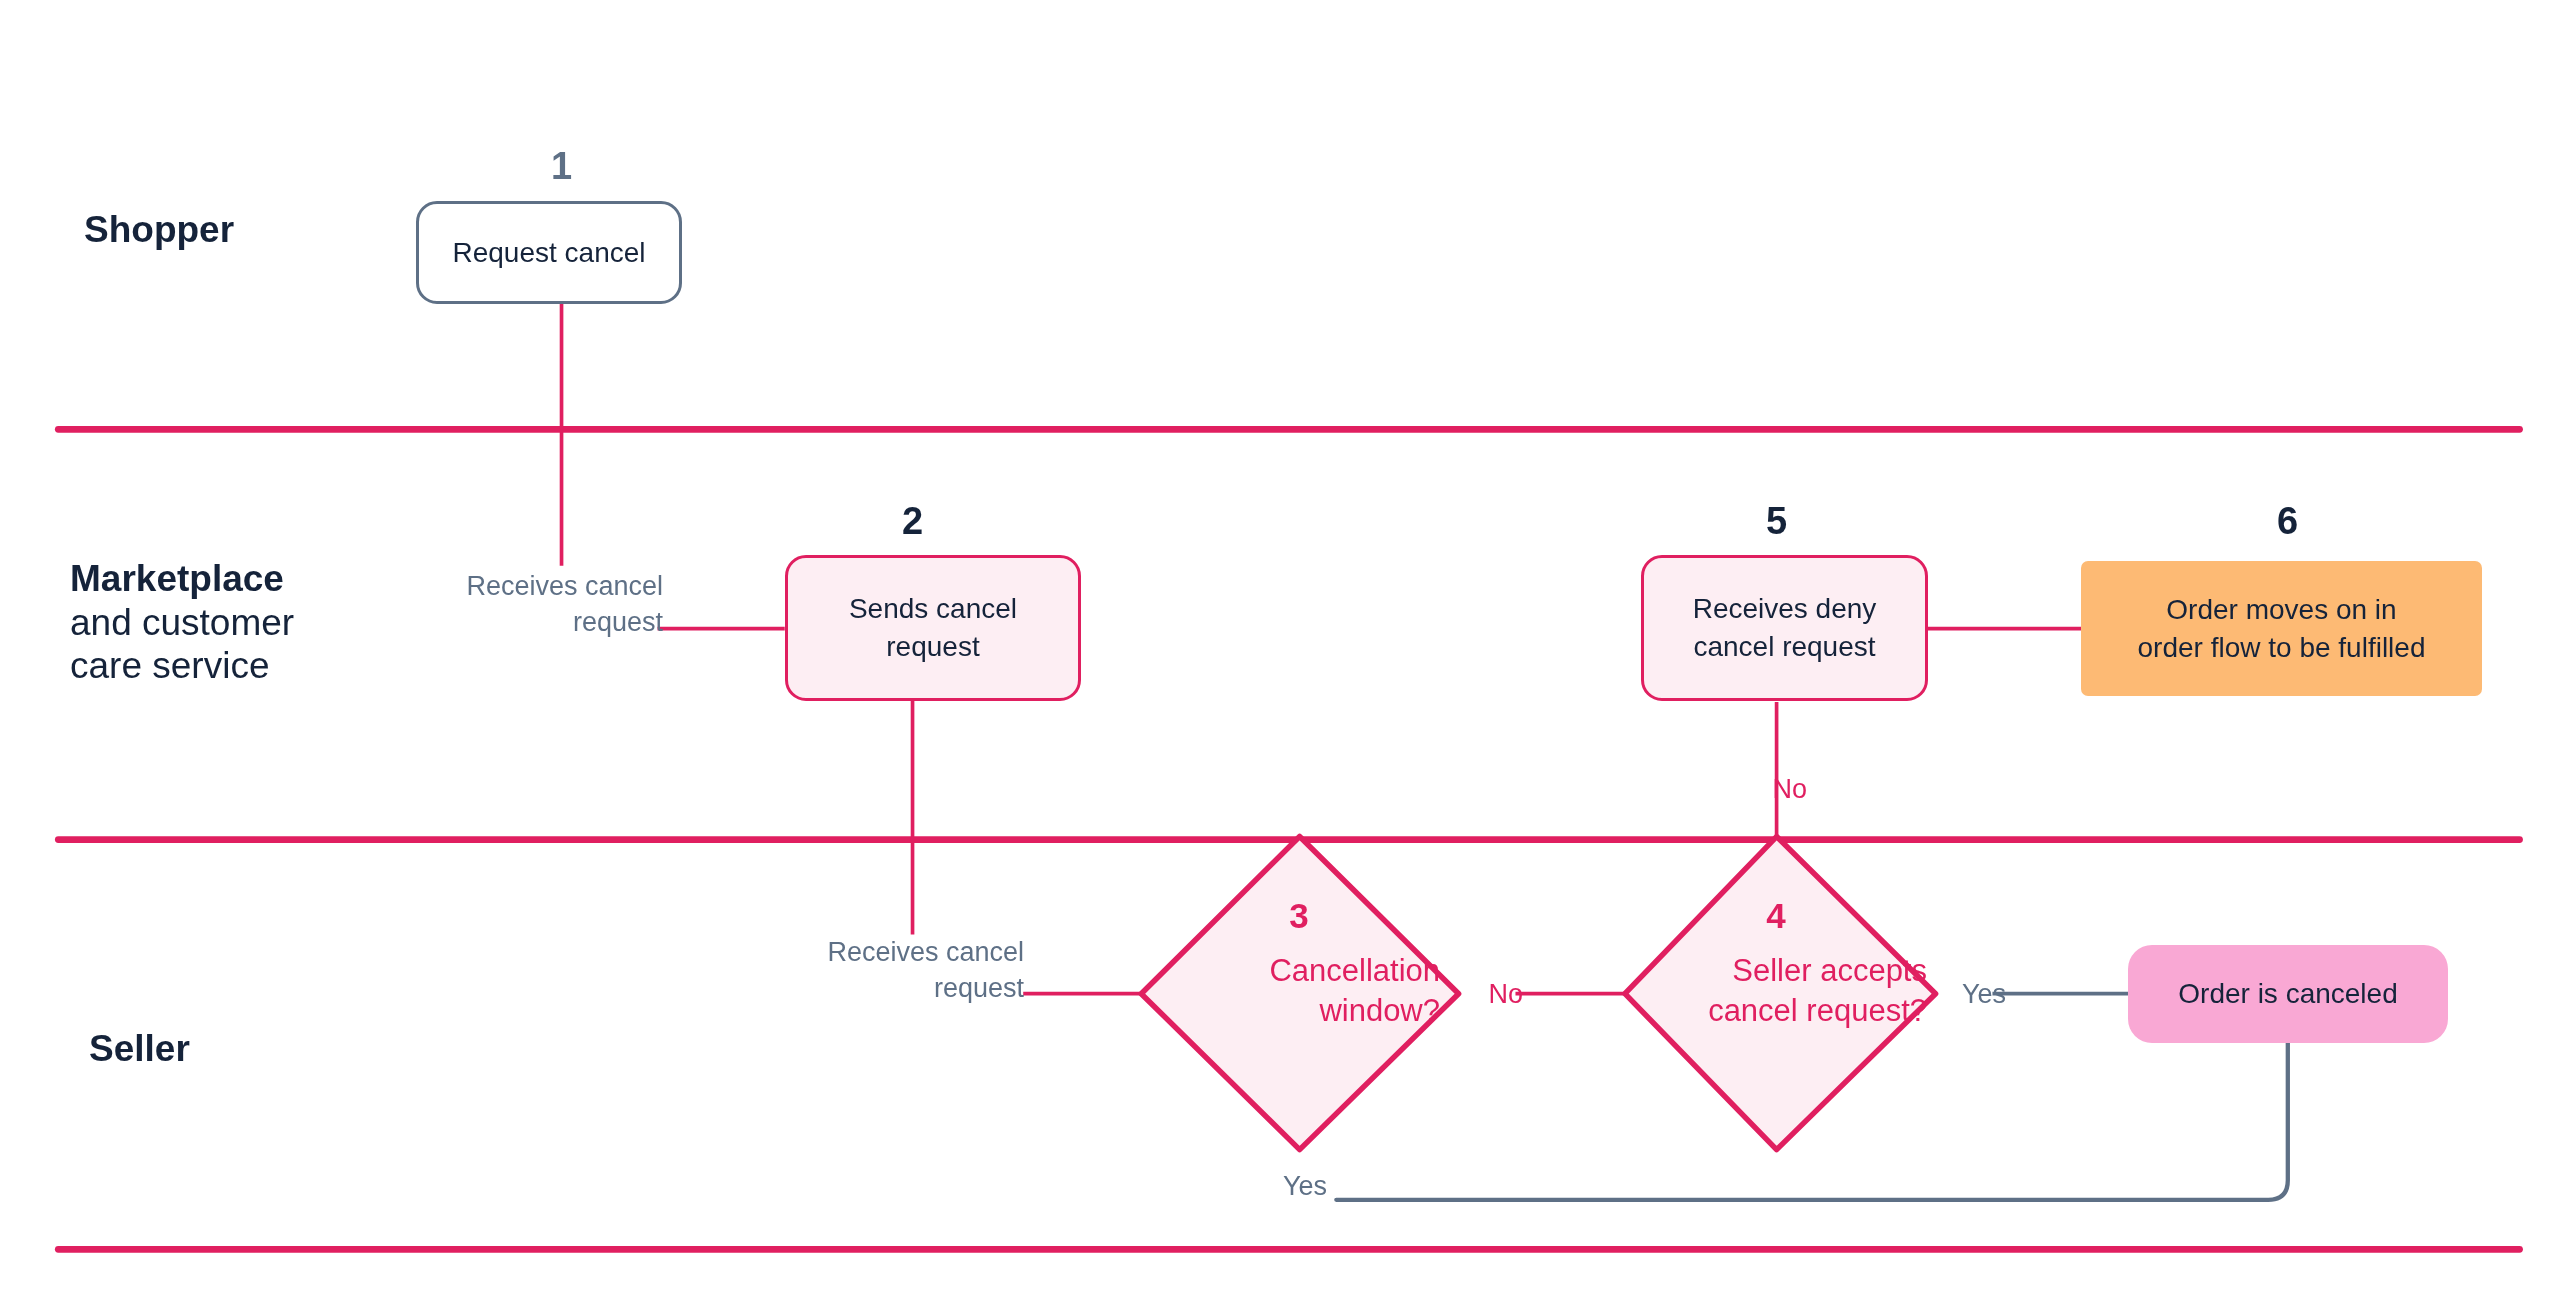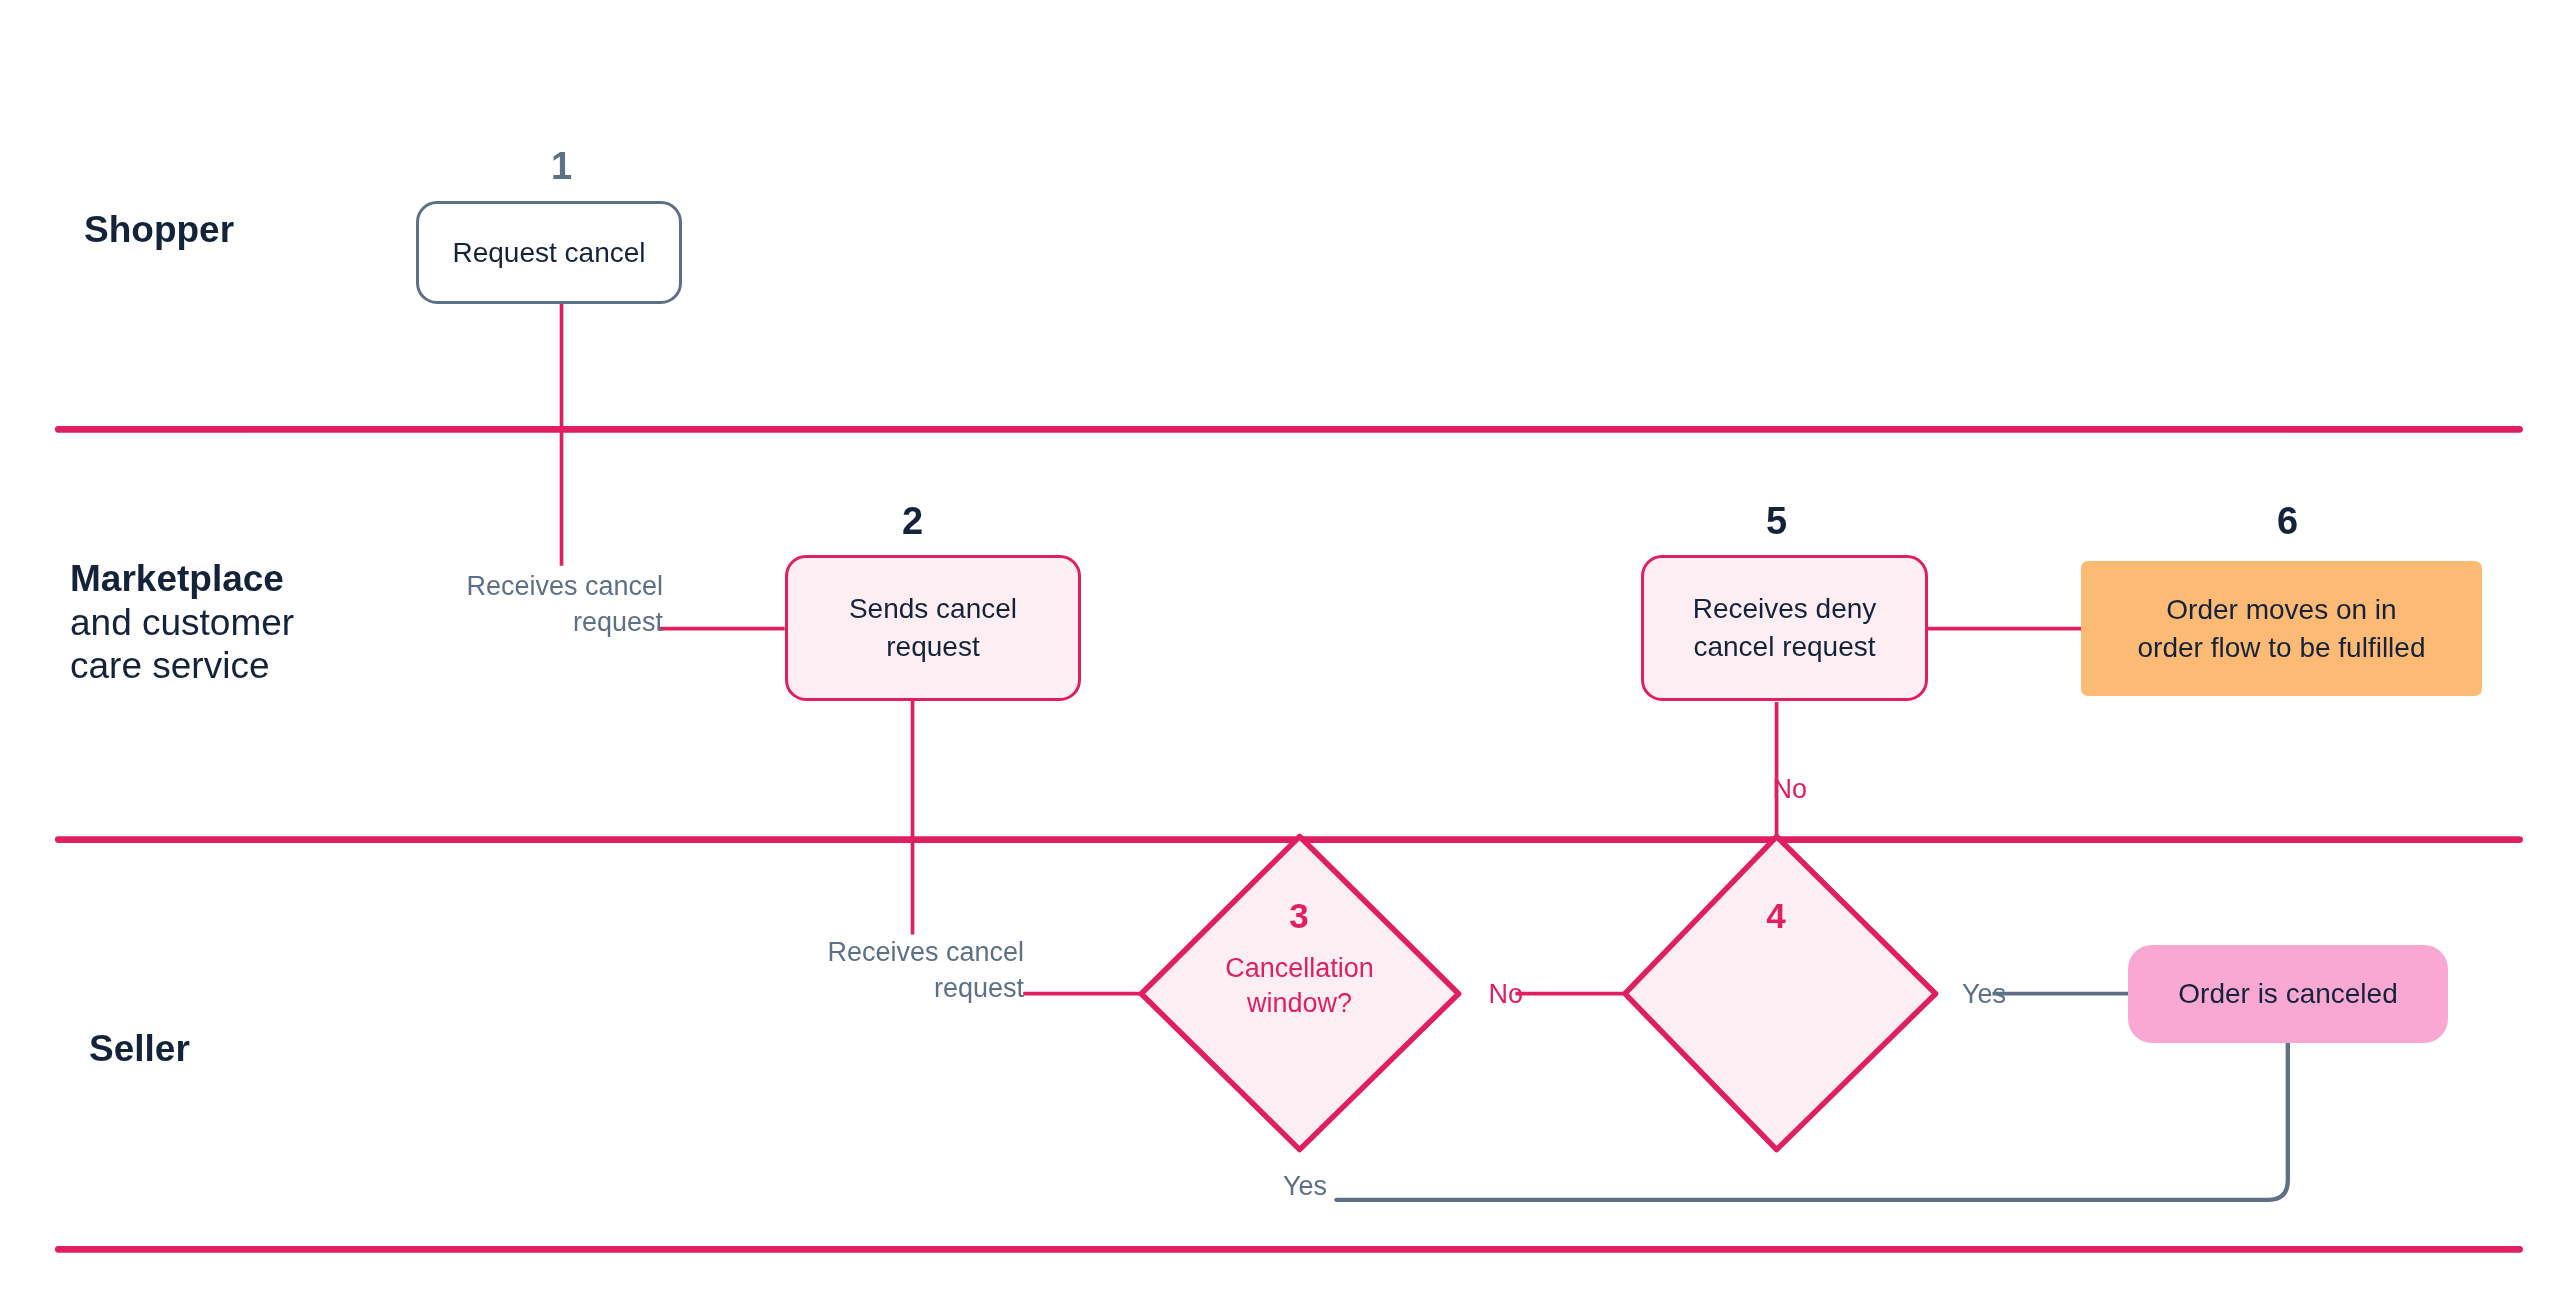--- a/index.html
+++ b/index.html
@@ -35,21 +35,21 @@
     background:#fdeef3;border:3.7px solid #e01f60;border-radius:21px;color:#15233a;
   }
   .node.pink-solid{
     background:#fdba74;border:none;border-radius:7px;color:#15233a;
   }
   .node.gray-solid{
     background:#f9a8d4;border:none;border-radius:24px;color:#15233a;
   }
 
   .diamond-label{
-    position:absolute;text-align:center;color:#e01f60;font-size:27px;
+    position:absolute;text-align:right;color:#e01f60;font-size:31px;
     line-height:1.3;pointer-events:none;
   }
   .diamond-num{
     position:absolute;text-align:center;color:#e01f60;font-size:35px;
     font-weight:bold;line-height:1;pointer-events:none;
   }
 
   .edge-label{
     position:absolute;text-align:right;font-size:27px;line-height:1.32;
   }
@@ -129,20 +129,22 @@
 
   <div class="node gray-solid" style="left:2128px; top:945px; width:320px; height:98px;">
     <span>Order is canceled</span>
   </div>
 
   <div class="diamond-num" style="left:1238px; top:898px; width:122px;">3</div>
   <div class="diamond-label" style="left:1159px; top:951px; width:281px; white-space:pre-line;">Cancellation
 window?</div>
 
   <div class="diamond-num" style="left:1715px; top:898px; width:122px;">4</div>
+  <div class="diamond-label" style="left:1627px; top:951px; width:300px; white-space:pre-line;">Seller accepts
+cancel request?</div>
 
   <div class="edge-label slate" style="left:437px; top:569px; width:226px; white-space:pre-line;">Receives cancel
 request</div>
 
   <div class="edge-label slate" style="left:792px; top:935px; width:232px; white-space:pre-line;">Receives cancel
 request</div>
 
   <div class="edge-label pink" style="left:1468px; top:977px; width:55px;">No</div>
 
   <div class="edge-label slate" style="left:1939px; top:977px; width:67px;">Yes</div>

